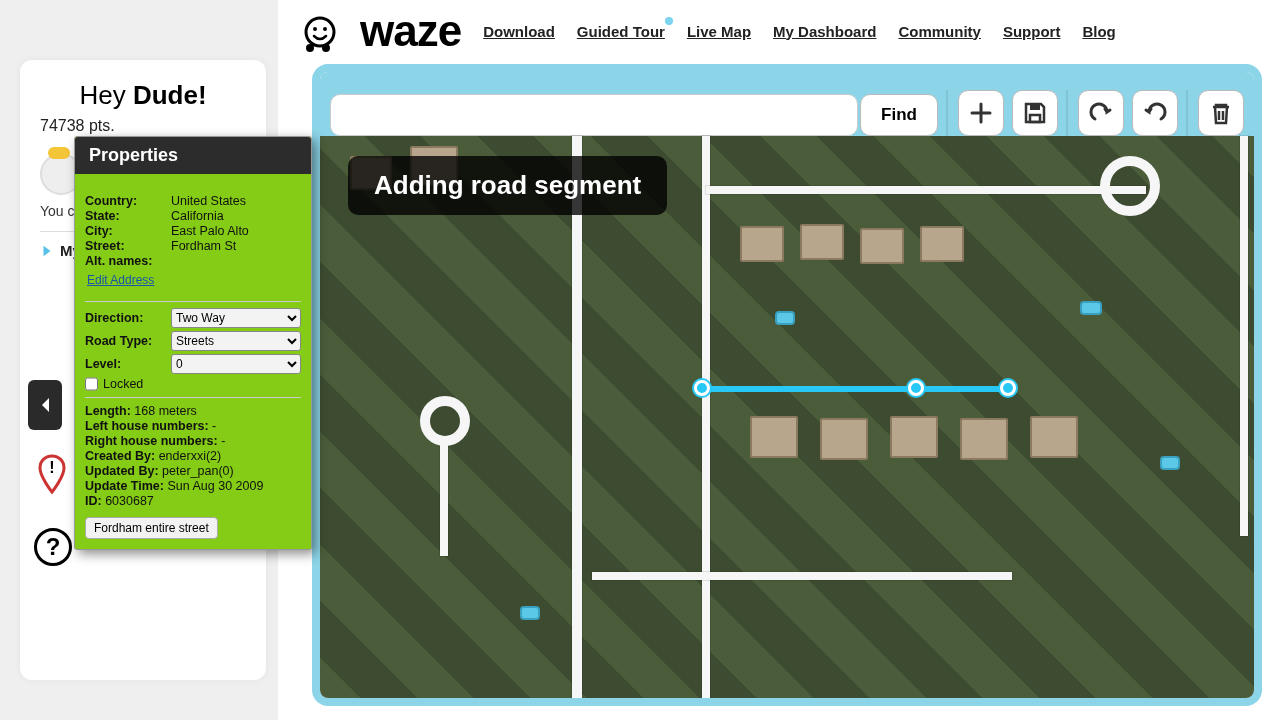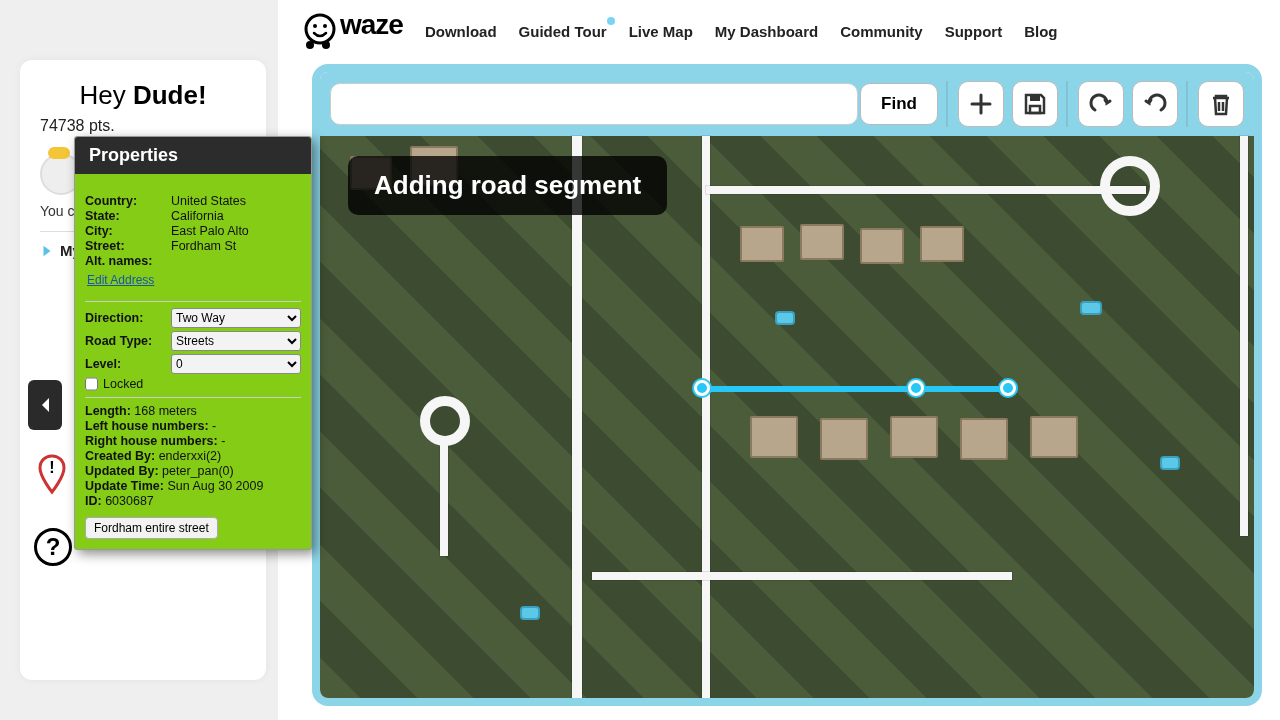--- a/index.html
+++ b/index.html
@@ -62,40 +62,40 @@
     position: absolute;
     left: 278px; top: 0;
     width: 1002px; height: 720px;
     background: #fff;
   }
   .topbar {
     display:flex; align-items:center;
     height: 62px; gap: 22px;
     padding: 0 18px;
   }
-  .logo { display:flex; align-items:flex-start; gap:0; font-size:28px; font-weight:700; letter-spacing:-1px;}
+  .logo { display:flex; align-items:flex-end; gap:20px; font-size:44px; font-weight:700; letter-spacing:-1px;}
   .logo svg{width:44px;height:44px;}
-  .nav { display:flex; align-items:center; gap:22px; font-size:15px; font-weight:700; color:#222;}
+  .nav { display:flex; align-items:center; gap:22px; font-size:15px; font-weight:700; color:#222;text-decoration:underline;}
   .nav a{color:#222;text-decoration:none;position:relative;}
   .nav .badge-dot{position:absolute;top:-6px;right:-8px;width:8px;height:8px;border-radius:50%;background:#79d3f1;}
 
   
   .map-wrap {
     margin: 2px 18px 12px 34px;
     border: 8px solid #8cd4e8;
     border-radius: 16px;
     height: 642px;
     position: relative;
     overflow: hidden;
     background: #fff;
   }
   .toolbar {
     height: 64px;
     background:#8cd4e8;
-    display:flex;align-items:center;gap:2px;padding:0 10px;
+    display:flex;align-items:flex-end;gap:2px;padding:0 10px;
   }
   .search-input{
     flex:1;height:42px;border-radius:10px;border:1px solid #ccc;background:#fff;padding:0 12px;font-size:15px;
   }
   .find-btn{
     height:42px;padding:0 20px;border-radius:10px;border:1px solid #bbb;background:#fff;font-size:17px;font-weight:700;cursor:pointer;
   }
   .tool-group{display:flex;gap:8px;margin-left:6px;}
   .tool-group.sep-left{border-left:2px solid rgba(0,0,0,0.08);padding-left:10px;}
   .icon-btn{

